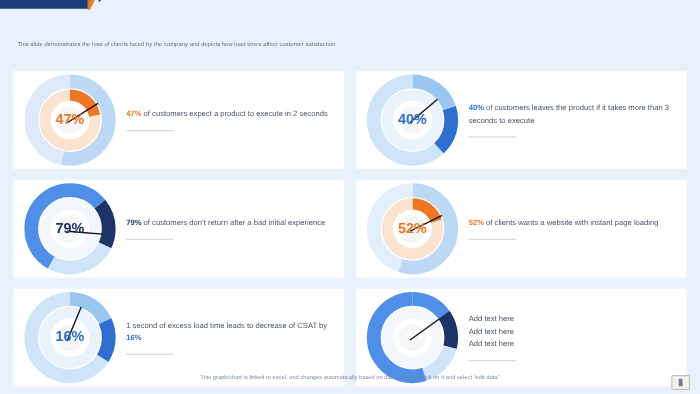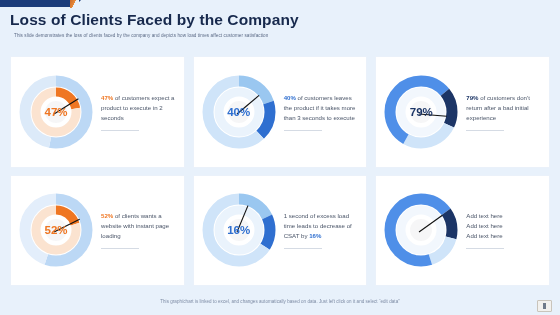--- a/index.html
+++ b/index.html
@@ -36,21 +36,21 @@
   .subtitle{
     position:absolute;left:14px;top:33px;
     font-size:4.6px;color:#5c6b86;letter-spacing:.08px;
   }
 
   
   .grid{
     position:absolute;left:10px;top:56px;
     width:540px;height:230px;
     display:grid;
-    grid-template-columns:repeat(3,1fr);
+    grid-template-columns:repeat(2,1fr);
     grid-template-rows:repeat(2,1fr);
     gap:7px 8px;
   }
   .card{
     background:#ffffff;
     border:1px solid #eaf1fa;
     display:flex;align-items:center;
     padding:0 4px 0 2px;
     box-sizing:border-box;
     position:relative;
@@ -105,21 +105,20 @@
   }
 </style>
 </head>
 <body>
 
 <div class="slide">
 
   <div class="corner-bar"></div>
   <div class="corner-accent"></div>
 
-  <div class="title">Loss of Clients Faced by the Company</div>
   <div class="subtitle">This slide demonstrates the loss of clients faced by the company and depicts how load times affect customer satisfaction</div>
 
   <div class="grid" id="grid">
       <div class="card">
         <div class="donut-wrap">
           <svg viewBox="0 0 78 78">
             <circle cx="39" cy="39" r="31" fill="none" stroke-width="11" stroke-dasharray="103.2327345969606 91.54600992560657" stroke-dashoffset="0" transform="rotate(-90 39 39)" stroke="#bcd8f5"></circle>
             <circle cx="39" cy="39" r="31" fill="none" stroke-width="11" stroke-dasharray="91.54600992560657 103.2327345969606" stroke-dashoffset="-103.2327345969606" transform="rotate(-90 39 39)" stroke="#dceaf9"></circle>
             <circle cx="39" cy="39" r="20" fill="none" stroke-width="9" stroke-dasharray="27.64601535159018 98.01769079200155" stroke-dashoffset="0" transform="rotate(-90 39 39)" stroke="#ef7622"></circle>
             <circle cx="39" cy="39" r="20" fill="none" stroke-width="9" stroke-dasharray="98.01769079200155 27.646015351590176" stroke-dashoffset="-27.64601535159018" transform="rotate(-90 39 39)" stroke="#fbe3d0"></circle>

